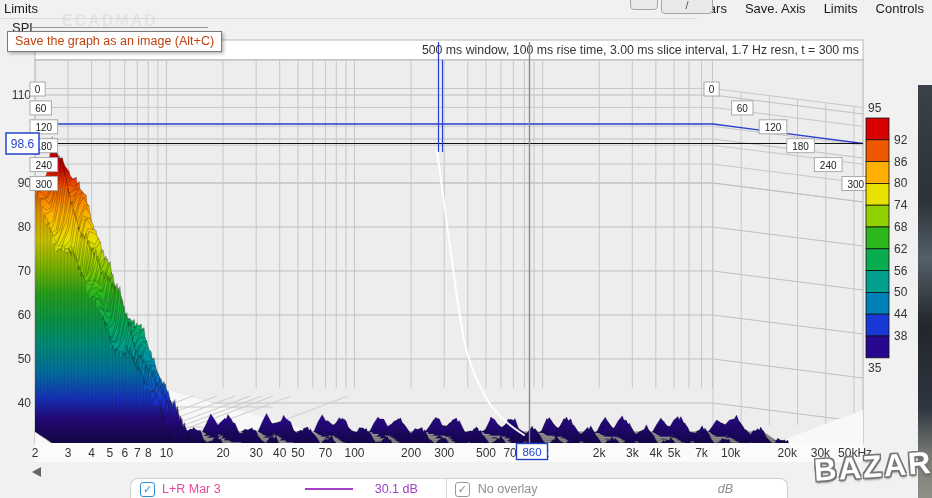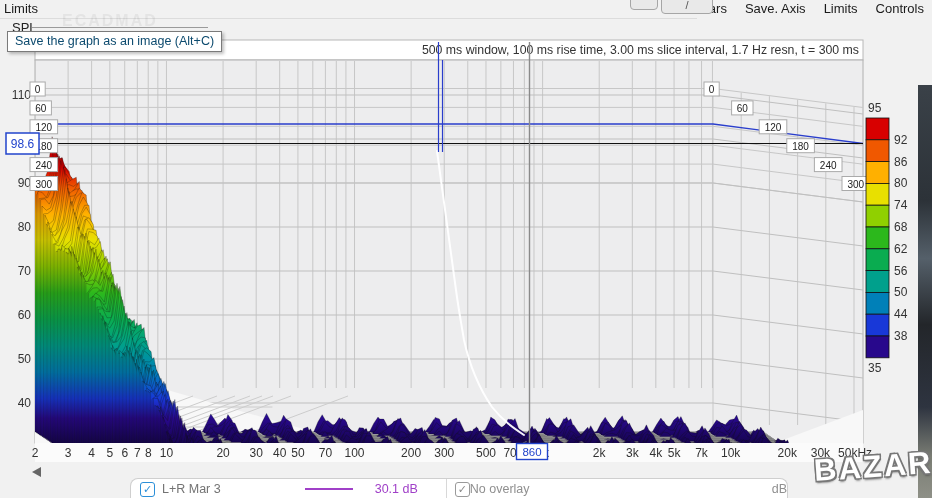--- a/index.html
+++ b/index.html
@@ -6,32 +6,32 @@
   body{width:932px;height:498px;background:#f1f1f1;font-family:"Liberation Sans",sans-serif;overflow:hidden;position:relative;}
   .abs{position:absolute;}
   #menubar-left{left:4px;top:1px;font-size:13px;color:#1a1a1a;}
   #menubar-right{right:8px;top:1px;font-size:13px;color:#1a1a1a;display:flex;gap:18px;}
   .menu-item{cursor:default;}
   .top-btn{position:absolute;background:#e9e9e9;border:1px solid #a6a6a6;border-radius:4px;color:#555;font-size:11px;text-align:center;}
   #sep-line{left:0;top:18px;width:697px;height:1px;background:#dcdcdc;}
   #spl-label{left:12px;top:20px;font-size:13px;color:#222;}
   #spl-line{left:32px;top:27px;width:176px;height:1px;background:#9a9a9a;}
   #wm-top{left:62px;top:12px;font-size:16px;font-weight:bold;color:rgba(80,80,80,0.08);letter-spacing:2px;}
-  #tooltip{left:7px;top:31px;background:#fff;border:1px solid #7a7a7a;padding:2px 7px 3px 7px;font-size:12.5px;color:#0c4a6e;box-shadow:2px 2px 3px rgba(0,0,0,0.25);white-space:nowrap;z-index:30;}
+  #tooltip{left:7px;top:31px;background:#fff;border:1px solid #7a7a7a;padding:2px 7px 3px 7px;font-size:12.5px;color:#c2410c;box-shadow:2px 2px 3px rgba(0,0,0,0.25);white-space:nowrap;z-index:30;}
   #plot-svg{left:0;top:0;z-index:5;}
   #bottom-panel{left:130px;top:478px;width:656px;height:20px;background:#fff;border:1px solid #cfcfcf;border-bottom:none;border-radius:8px 8px 0 0;z-index:10;display:flex;align-items:center;}
   .cb{width:13px;height:13px;border-radius:3px;background:#fff;display:inline-flex;align-items:center;justify-content:center;font-size:11px;line-height:13px;}
   #cb-trace{border:1.6px solid #2b8fd8;color:#2b8fd8;margin-left:9px;}
   #cb-overlay{border:1.6px solid #9a9a9a;color:#8a8a8a;}
-  #trace-name{color:#737373;font-size:12.5px;margin-left:7px;}
+  #trace-name{color:#ec4899;font-size:12.5px;margin-left:7px;}
   #trace-line{width:48px;height:0;border-top:2.5px solid #a040c8;margin-left:84px;}
   #trace-value{color:#a040c8;font-size:12.5px;margin-left:22px;}
   #panel-divider{width:1px;height:20px;background:#d8d8d8;margin-left:28px;}
-  #overlay-label{color:#8f8f8f;font-size:12.5px;margin-left:0;}
-  #unit-label{color:#8f8f8f;font-size:12.5px;margin-left:auto;}
+  #overlay-label{color:#8f8f8f;font-size:12.5px;margin-left:8px;}
+  #unit-label{color:#8f8f8f;font-size:12.5px;margin-left:auto;margin-right:54px;font-style:italic;}
   #cb-overlay{margin-left:8px;}
   #bazar-wm{left:814px;top:449px;z-index:40;transform:rotate(-4deg);font-size:31px;font-weight:bold;letter-spacing:2px;color:#fff;
     text-shadow:-1.5px -1.5px 0 #777,1.5px -1.5px 0 #777,-1.5px 1.5px 0 #777,1.5px 1.5px 0 #777,0 2.5px 2px rgba(60,60,60,.6);}
   #photo-strip{left:918px;top:85px;width:14px;height:413px;z-index:8;
     background:linear-gradient(180deg,#3a4148 0%,#2c3238 28%,#55606a 42%,#23262a 58%,#2e3440 78%,#7a7d74 90%,#8e9087 100%);}
   #scroll-arrow{left:32px;top:467px;width:0;height:0;border-top:5px solid transparent;border-bottom:5px solid transparent;border-right:9px solid #666;z-index:9;}
 </style>
 </head>
 <body>
 

